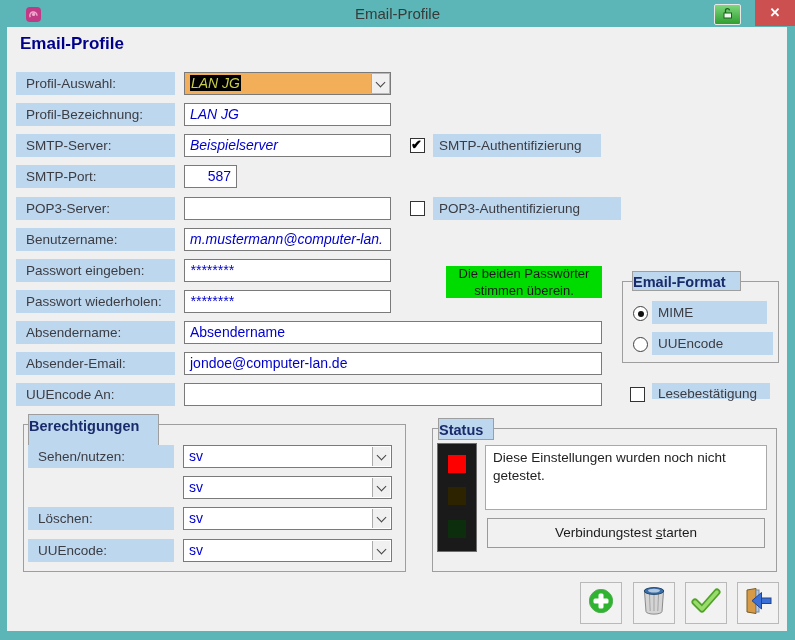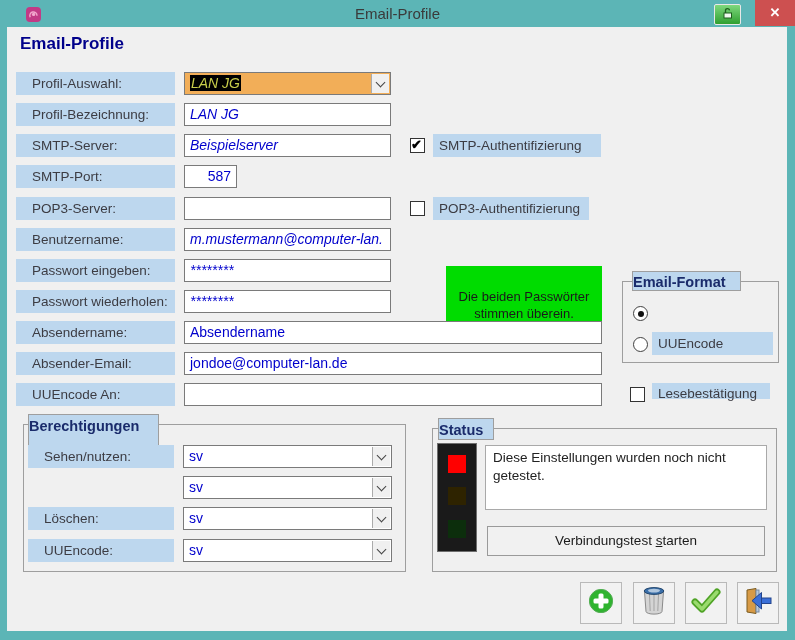--- a/index.html
+++ b/index.html
@@ -7,47 +7,47 @@
   
   .titlebar{position:absolute;left:0;top:0;width:795px;height:27px;}
   .titlebar-title{position:absolute;left:0;right:0;top:0;line-height:27px;text-align:center;font-size:15px;color:#3A3A3A;}
   .appicon{position:absolute;left:26px;top:7px;width:15px;height:15px;}
   .greenbtn{position:absolute;left:714px;top:4px;width:27px;height:21px;background:linear-gradient(#7ED87E,#2F9F2F);border:1px solid #e8e8e8;border-radius:2px;display:flex;align-items:center;justify-content:center;box-sizing:border-box;}
   .closebtn{position:absolute;left:755px;top:0;width:40px;height:26px;background:#CD5050;color:#fff;font-size:13px;font-weight:bold;text-align:center;line-height:26px;}
   
   .content{position:absolute;left:7px;top:27px;width:780px;height:604px;background:#F0F0F0;}
   .heading{position:absolute;left:20px;top:34px;font-size:17px;font-weight:bold;color:#00008B;}
   
-  .lbl{position:absolute;left:16px;width:159px;height:23px;box-sizing:border-box;background:#BDD7EE;color:#3C3C43;font-size:13.5px;line-height:23px;padding-left:16px;white-space:nowrap;overflow:hidden;}
+  .lbl{position:absolute;left:16px;width:159px;height:23px;box-sizing:border-box;background:#BDD7EE;color:#3C3C43;font-size:13.5px;line-height:23px;padding-left:10px;white-space:nowrap;overflow:hidden;}
   .inp{position:absolute;left:184px;height:23px;box-sizing:border-box;background:#fff;border:1px solid #7a7a7a;color:#0000CC;font-size:14px;line-height:21px;padding:0 5px;white-space:nowrap;overflow:hidden;}
   .w-norm{width:207px;font-style:italic;}.w-wide{width:418px;}.w-port{width:53px;text-align:right;}
   
   .combo{position:absolute;left:184px;height:23px;box-sizing:border-box;border:1px solid #7a7a7a;background:#fff;font-size:14px;line-height:21px;}
   .combo .val{position:absolute;left:1px;top:1px;bottom:1px;right:19px;padding:0 4px;color:#0000CC;line-height:19px;white-space:nowrap;overflow:hidden;}
   .combo.orange{background:#F2AE58;}
   .combo.orange .val{color:#C9CE4A;}
   .combo.orange .val span{background:#000;padding:0 1px;}
   .arrowbtn{position:absolute;right:1px;top:1px;bottom:1px;width:17px;background:#f0f0f0;border-left:1px solid #ababab;display:flex;align-items:center;justify-content:center;}
   .chev{width:6px;height:6px;border-right:1.5px solid #444;border-bottom:1.5px solid #444;transform:rotate(45deg);margin-top:-3px;}
   
   .checkbox{position:absolute;width:13px;height:13px;background:#fff;border:1px solid #333;}
   .checkbox.checked::after{content:"✔";position:absolute;left:0px;top:-2px;font-size:13px;color:#000;font-weight:bold;}
   .radio{position:absolute;width:13px;height:13px;border-radius:50%;background:#fff;border:1px solid #404040;}
   .radio.checked::after{content:"";position:absolute;left:3.5px;top:3.5px;width:6px;height:6px;border-radius:50%;background:#111;}
   .chklbl{position:absolute;background:#BDD7EE;color:#3C3C43;font-size:13.5px;line-height:23px;padding-left:6px;height:23px;box-sizing:border-box;white-space:nowrap;}
   
-  .successbox{position:absolute;left:446px;top:266px;width:156px;height:56px;background:#00DC00;color:#1a1a1a;font-size:13px;text-align:center;display:flex;flex-direction:column;justify-content:flex-end;line-height:17px;}
+  .successbox{position:absolute;left:446px;top:266px;width:156px;height:32px;background:#00DC00;color:#1a1a1a;font-size:13px;text-align:center;display:flex;flex-direction:column;justify-content:center;line-height:17px;}
   
   .frame{position:absolute;border:1px solid #9e9e9e;box-sizing:border-box;}
   .grouptitle{position:absolute;background:#BDD7EE;border:1px solid #9e9e9e;color:#1A2B6B;font-weight:bold;font-size:14.5px;text-align:left;line-height:20px;box-sizing:border-box;}
   
   .traffic{position:absolute;left:437px;top:443px;width:40px;height:109px;background:#1A1A1A;border:1px solid #6e6e6e;box-sizing:border-box;}
   .light{position:absolute;left:10px;width:18px;height:18px;}
   .statusmsg{position:absolute;left:485px;top:445px;width:282px;height:65px;box-sizing:border-box;background:#fff;border:1px solid #a9a9a9;color:#222;font-size:13.5px;line-height:18px;padding:3px 7px;}
-  .testbtn{position:absolute;left:487px;top:518px;width:278px;height:30px;box-sizing:border-box;background:#f1f1f1;border:1px solid #9a9a9a;color:#1a1a1a;font-size:13.5px;text-align:center;line-height:28px;margin-top:8px;}
+  .testbtn{position:absolute;left:487px;top:518px;width:278px;height:30px;box-sizing:border-box;background:#f1f1f1;border:1px solid #9a9a9a;color:#1a1a1a;font-size:13.5px;text-align:center;line-height:28px;}
   .testbtn u{text-decoration:underline;}
   
   .actionbtn{position:absolute;top:582px;width:42px;height:42px;box-sizing:border-box;background:#f2f2f2;border:1px solid #b9b9b9;display:flex;align-items:center;justify-content:center;}
 </style>
 </head>
 <body>
 
 <div id="window">
 
   <div class="titlebar">
@@ -90,39 +90,40 @@
   <div class="inp w-norm" style="top:134px">Beispielserver</div>
   <span class="checkbox checked" style="left:410px;top:138px"></span>
   <div class="chklbl" style="left:433px;top:134px;width:168px">SMTP-Authentifizierung</div>
 
   <div class="lbl" style="top:165px">SMTP-Port:</div>
   <div class="inp w-port" style="top:165px">587</div>
 
   <div class="lbl" style="top:197px">POP3-Server:</div>
   <div class="inp w-norm" style="top:197px"></div>
   <span class="checkbox" style="left:410px;top:201px"></span>
-  <div class="chklbl" style="left:433px;top:197px;width:156px">POP3-Authentifizierung</div>
+  <div class="chklbl" style="left:433px;top:197px;width:188px">POP3-Authentifizierung</div>
 
   <div class="lbl" style="top:228px">Benutzername:</div>
   <div class="inp w-norm" style="top:228px">m.mustermann@computer-lan.</div>
 
   <div class="lbl" style="top:259px">Passwort eingeben:</div>
   <div class="inp w-norm" style="top:259px">********</div>
 
   <div class="lbl" style="top:290px">Passwort wiederholen:</div>
   <div class="inp w-norm" style="top:290px">********</div>
 
   <div class="successbox">
     <div>Die beiden Passwörter</div>
     <div>stimmen überein.</div>
   </div>
 
   <div class="frame" style="left:622px;top:281px;width:157px;height:82px"></div>
   <div class="grouptitle" style="left:632px;top:271px;width:109px;height:20px">Email-Format</div>
   <span class="radio checked" style="left:633px;top:306px"></span>
+  <div class="chklbl" style="left:652px;top:301px;width:115px">MIME</div>
   <span class="radio" style="left:633px;top:337px"></span>
   <div class="chklbl" style="left:652px;top:332px;width:121px">UUEncode</div>
 
   <div class="lbl" style="top:321px">Absendername:</div>
   <div class="inp w-wide" style="top:321px">Absendername</div>
 
   <div class="lbl" style="top:352px">Absender-Email:</div>
   <div class="inp w-wide" style="top:352px">jondoe@computer-lan.de</div>
 
   <div class="lbl" style="top:383px">UUEncode An:</div>

